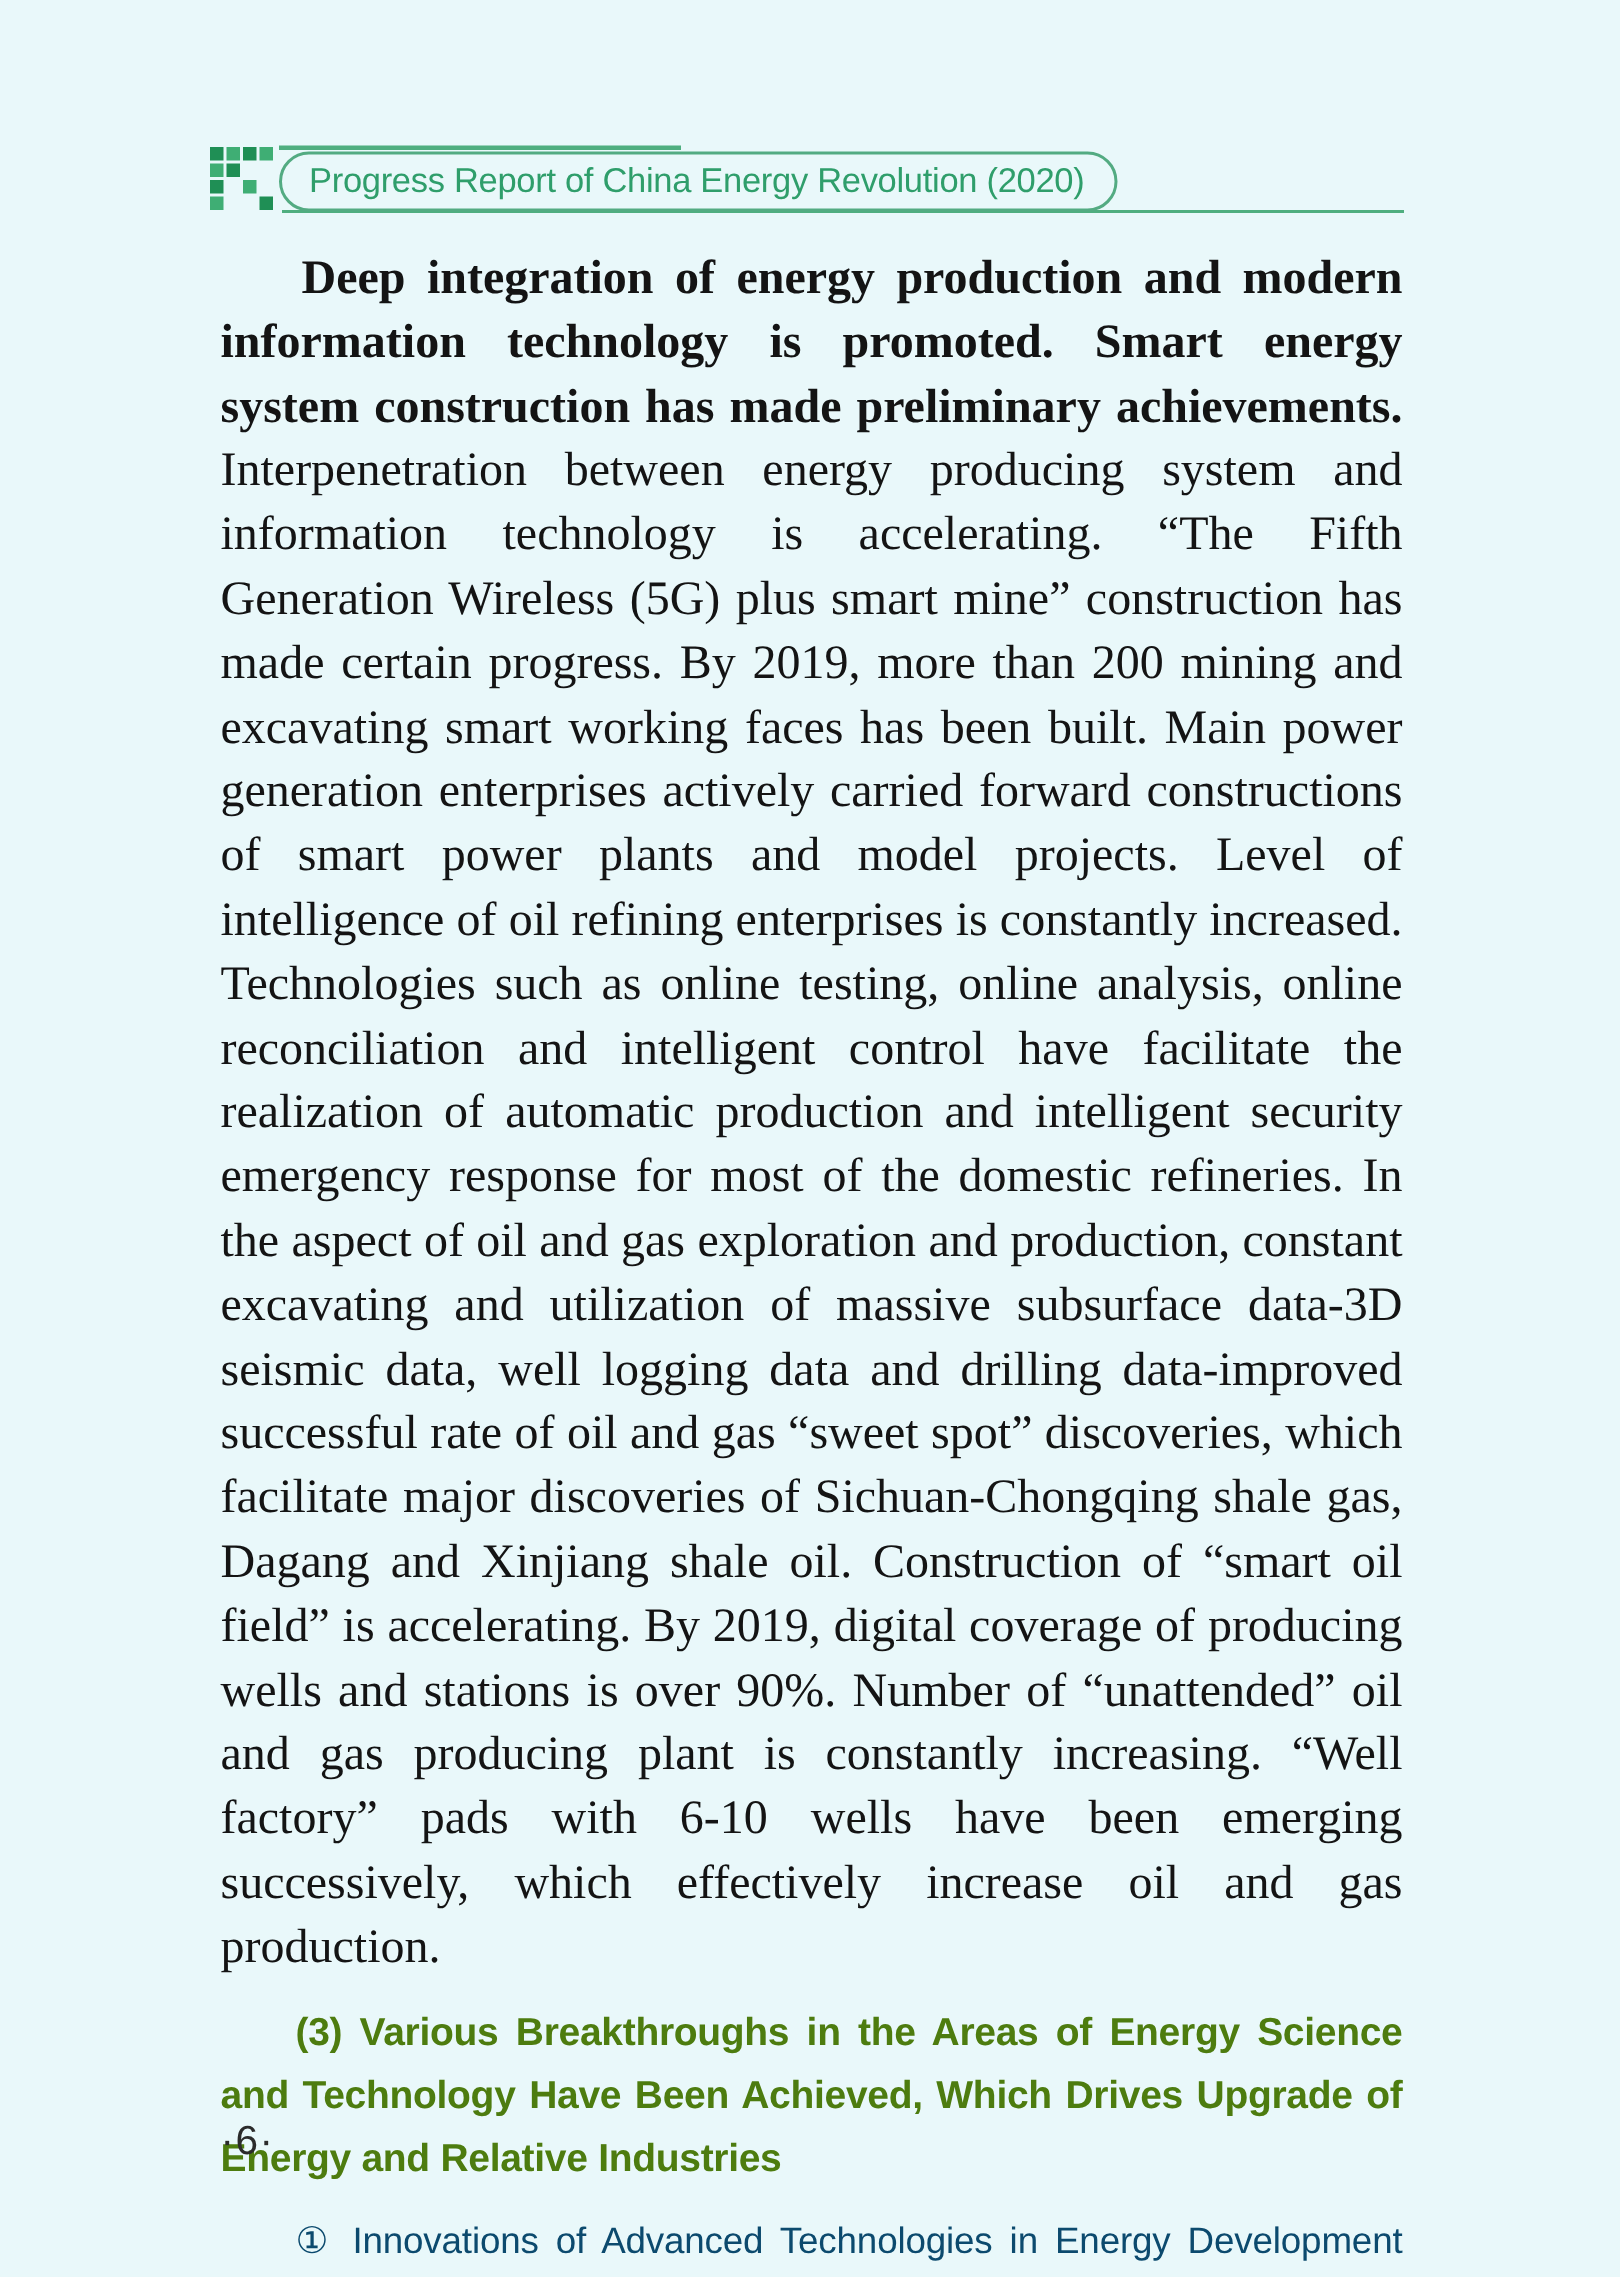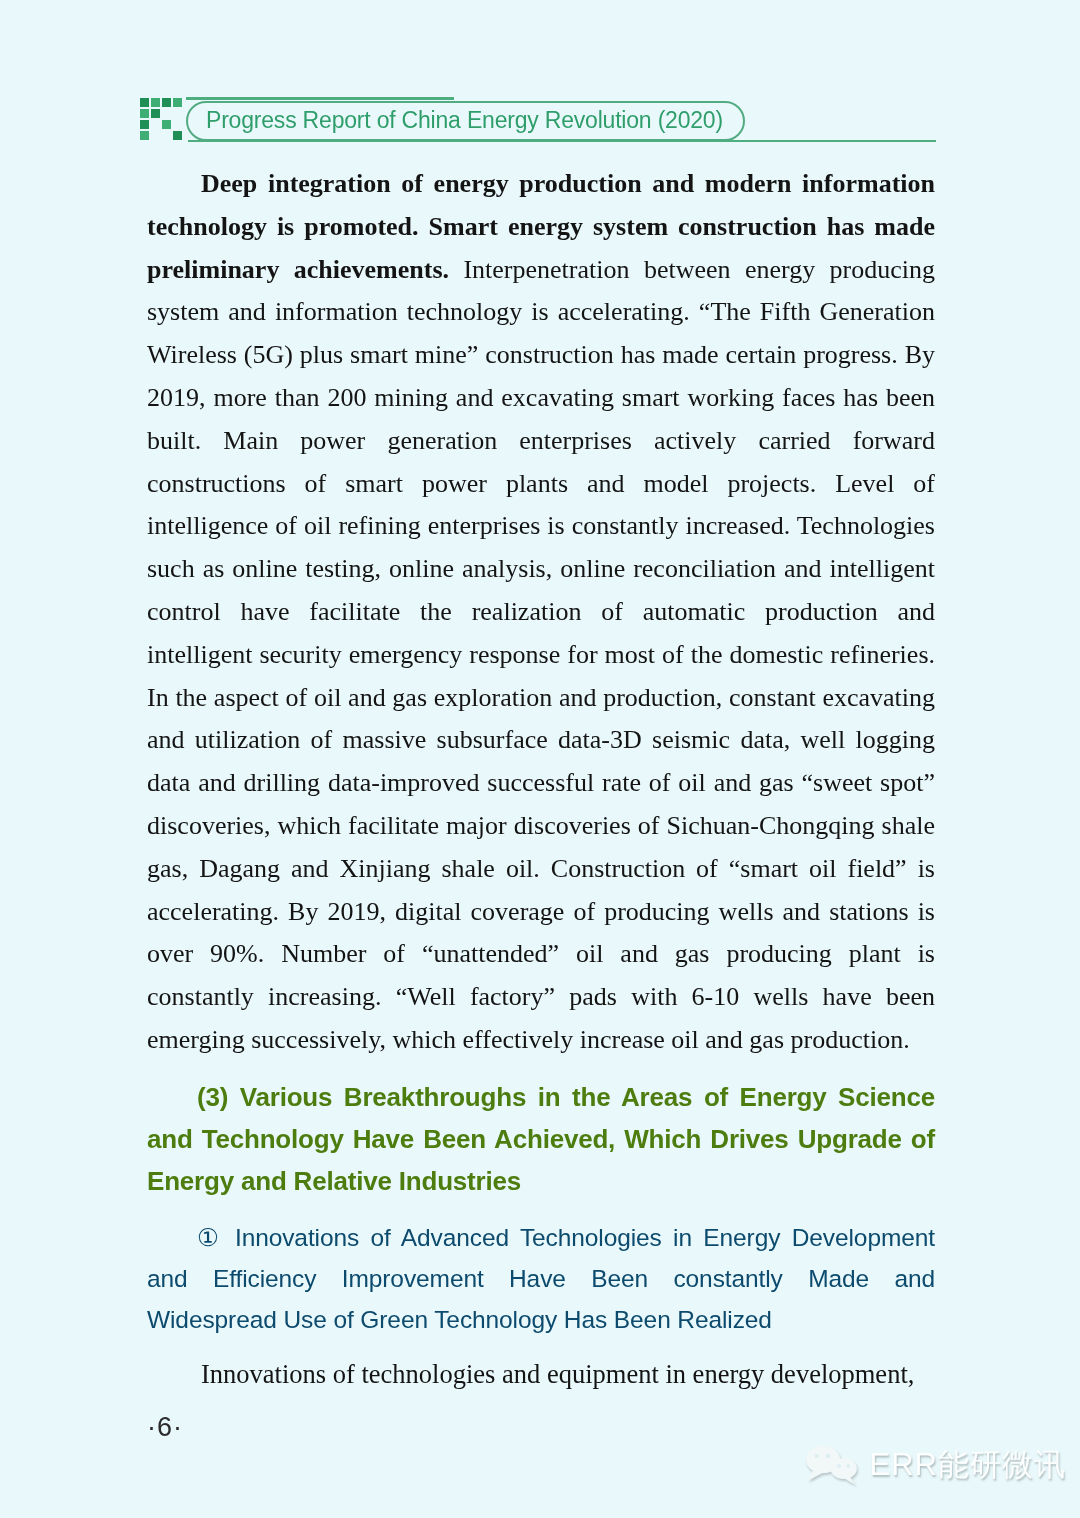--- a/index.html
+++ b/index.html
@@ -35,21 +35,21 @@
     white-space:nowrap;
     background:transparent;
   }
   .header-line-top{position:absolute;left:46px;top:3px;width:268px;height:3px;background:#4fae7f;}
   .header-line-bottom{position:absolute;left:48px;top:46px;width:748px;height:2px;background:#4fae7f;}
 
   
   .content{position:absolute;left:147px;top:163px;width:788px;color:#141414;}
   .body-par{
     margin:0;
-    font-size:26px;line-height:42.8px;
+    font-size:32px;line-height:42.8px;
     text-align:justify;text-indent:54px;
   }
   .body-par .lead-bold{font-weight:bold;}
   .section-heading{
     margin:14px 0 0 0;
     font-family:"Liberation Sans", sans-serif;
     font-weight:bold;
     font-size:26px;line-height:42px;letter-spacing:-0.2px;
     text-align:justify;text-indent:50px;
     color:#4d7c0f;
@@ -112,27 +112,14 @@
 
     <p class="section-heading">(3) Various Breakthroughs in the Areas of Energy Science and Technology Have Been Achieved, Which Drives Upgrade of Energy and Relative Industries</p>
 
     <p class="sub-heading" id="sub-heading" style="color: #0c4a6e;">① Innovations of Advanced Technologies in Energy Development and Efficiency Improvement Have Been constantly Made and Widespread Use of Green Technology Has Been Realized</p>
 
     <p class="lead-line">Innovations of technologies and equipment in energy development,</p>
   </div>
 
   <div class="page-number">·6·</div>
 
-  <div class="watermark">
-    <svg class="wechat-icon" viewBox="0 0 64 48" xmlns="http://www.w3.org/2000/svg">
-      <ellipse cx="23" cy="18" rx="19" ry="15" fill="#f2f7f8"></ellipse>
-      <polygon points="12,30 7,41 22,33" fill="#f2f7f8"></polygon>
-      <circle cx="16" cy="14" r="2.4" fill="#dceef1"></circle>
-      <circle cx="29" cy="14" r="2.4" fill="#dceef1"></circle>
-      <ellipse cx="46" cy="28" rx="14.5" ry="11.5" fill="#f2f7f8"></ellipse>
-      <polygon points="53,37 59,46 47,39" fill="#f2f7f8"></polygon>
-      <circle cx="41" cy="25" r="2" fill="#dceef1"></circle>
-      <circle cx="51" cy="25" r="2" fill="#dceef1"></circle>
-    </svg>
-    <span>ERR能研微讯</span>
-  </div>
 
 </div>
 
 </body></html>

